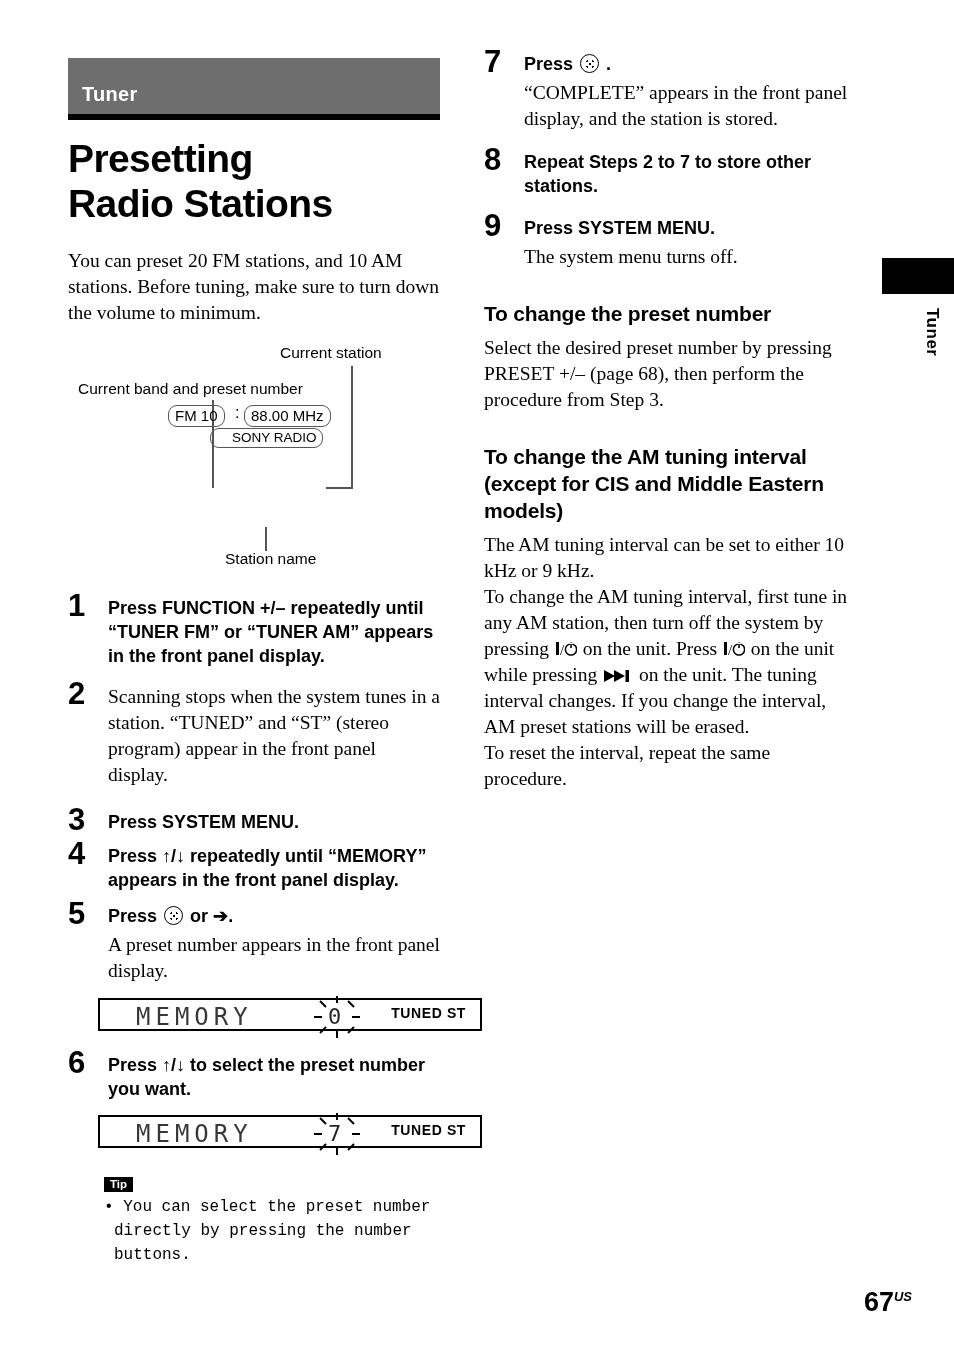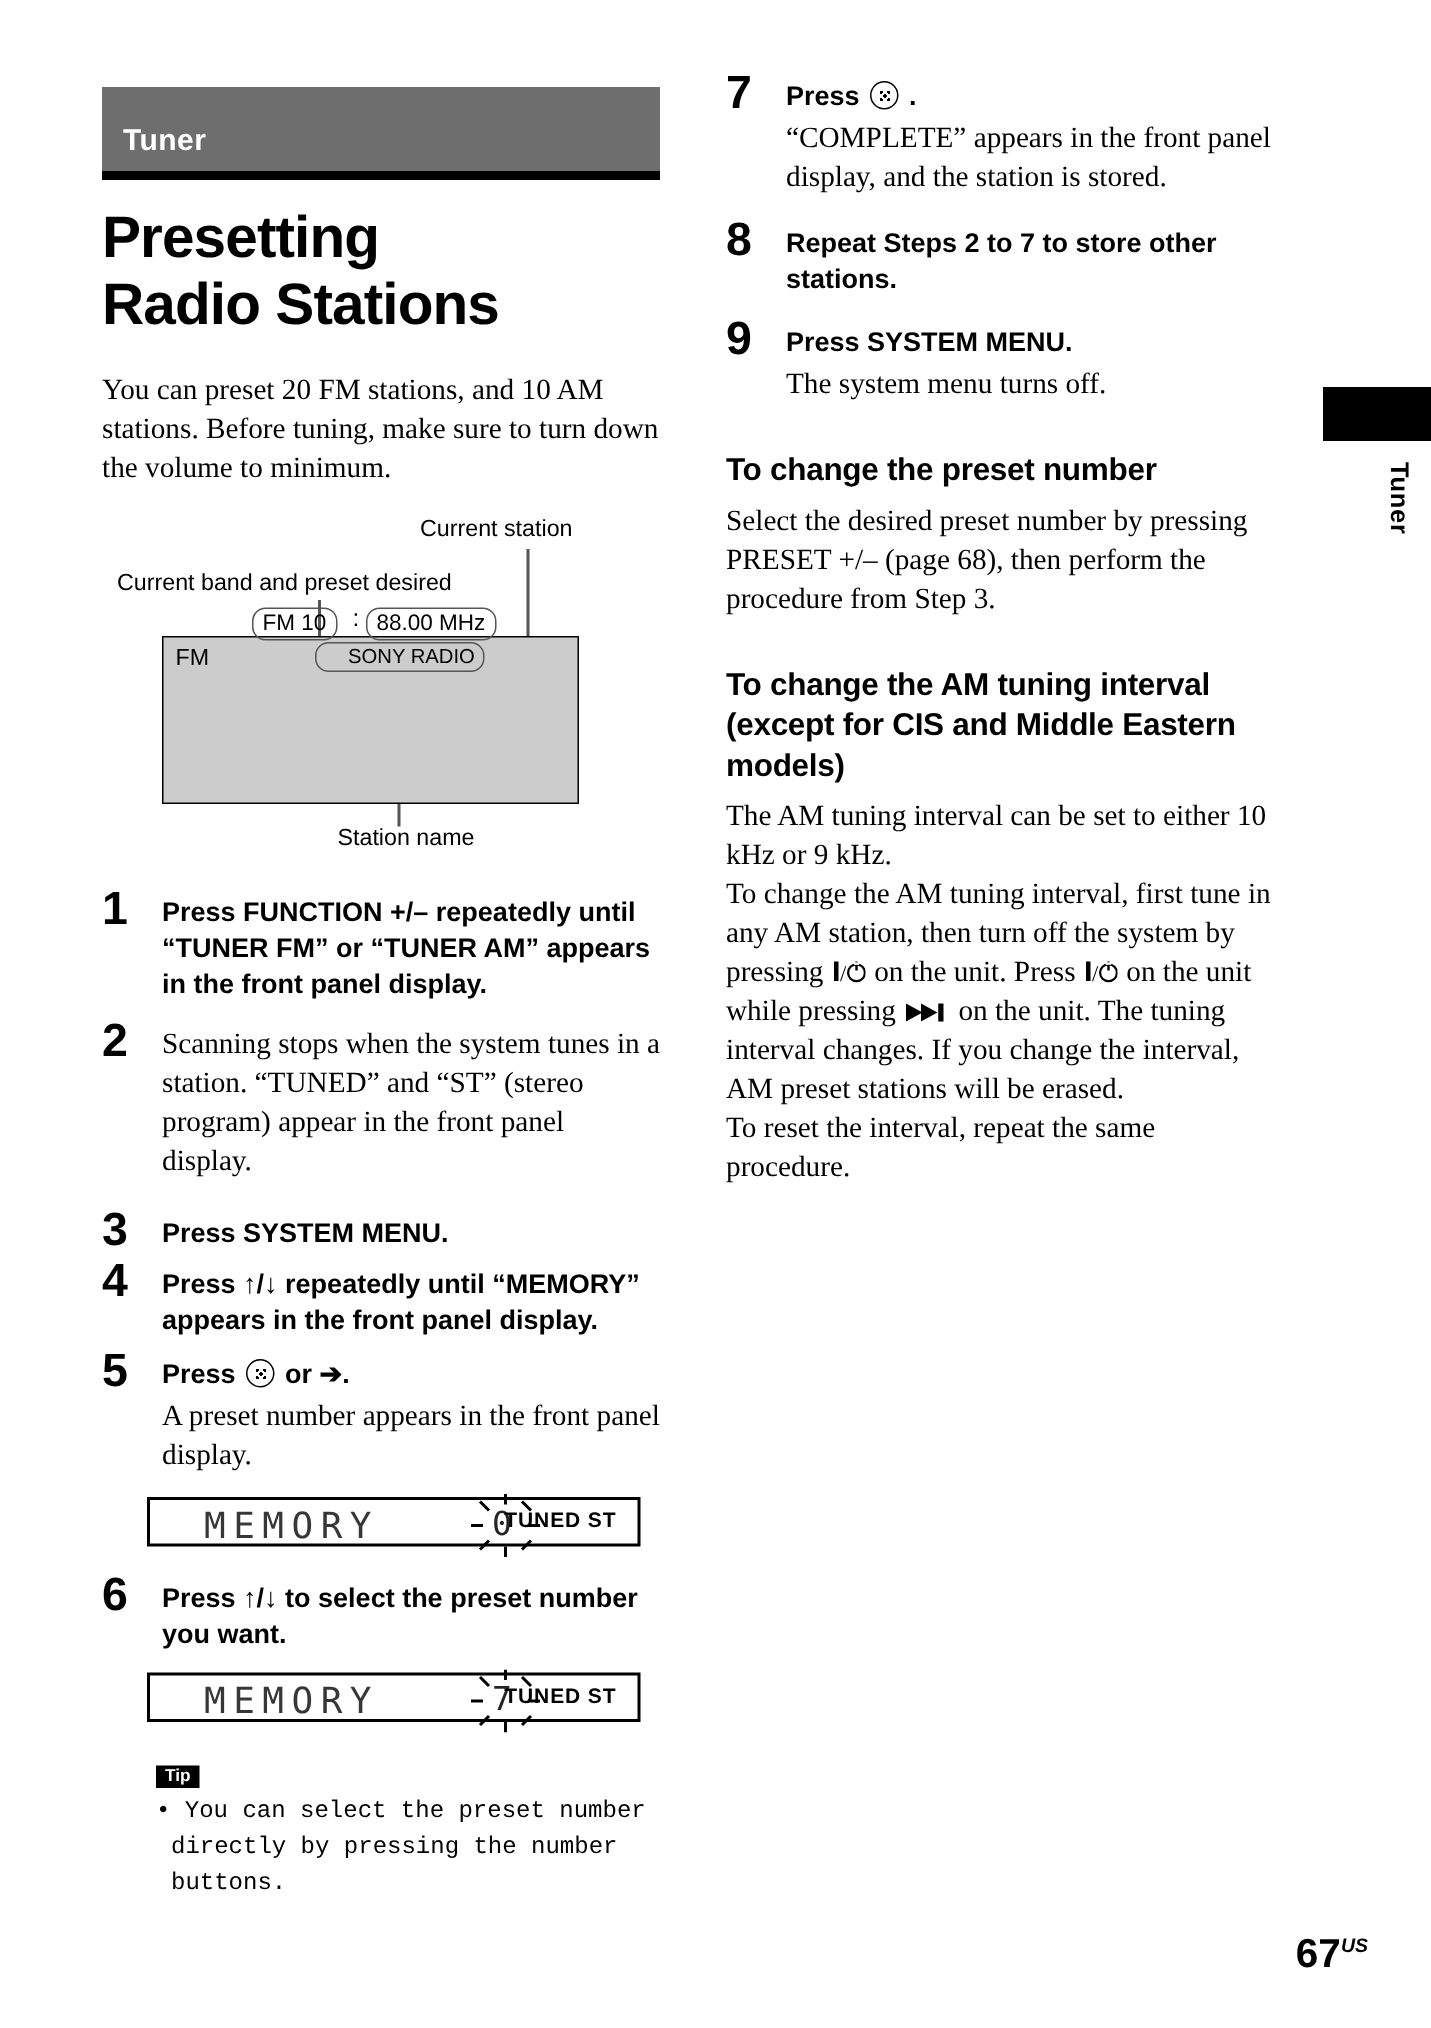--- a/index.html
+++ b/index.html
@@ -142,21 +142,21 @@
       radial-gradient(circle 1.1px at 4px 4px,#000 99%,transparent 100%);
   }
 
   
   .pwr { display:inline-block; vertical-align:-2px; margin:0 1px; }
 
   
   .lcd {
     position:relative;
     margin:14px 0 0 30px;
-    width:329px; height:33px;
+    width:384px; height:33px;
     border:2.5px solid #000;
     background:#fff;
   }
   .lcd .seg {
     position:absolute; left:36px; top:3px;
     font-size:24px; letter-spacing:5px;
     font-family:"DejaVu Sans Mono", monospace;
     color:#000;
     opacity:0.78;
   }
@@ -247,31 +247,28 @@
       <span class="label">Tuner</span>
     </div>
 
     <h1 class="page-title">Presetting Radio Stations</h1>
 
     <p class="body">You can preset 20 FM stations, and 10 AM stations. Before tuning, make sure to turn down the volume to minimum.</p>
 
     <div class="diagram">
 
       <span class="dg-cap cap-station">Current station</span>
-      <span class="dg-cap cap-band">Current band and preset desired</span>
+      <span class="dg-cap cap-band">Current band and preset number</span>
       <span class="dg-cap cap-name">Station name</span>
 
       <div class="ln ln-station-v"></div>
       <div class="ln ln-station-h"></div>
       <div class="ln ln-band-v"></div>
       <div class="ln ln-name-v"></div>
 
-      <div class="dg-screen">
-        <span class="dg-fm">FM</span>
-      </div>
 
       <span class="pill pill-band">FM 10</span>
       <span class="pill-colon">:</span>
       <span class="pill pill-freq">88.00 MHz</span>
       <span class="pill pill-name">SONY RADIO</span>
     </div>
 
     <div class="step" style="margin-top:22px;">
       <span class="num">1</span>
       <div class="head">Press FUNCTION +/– repeatedly until “TUNER FM” or “TUNER AM” appears in the front panel display.</div>

